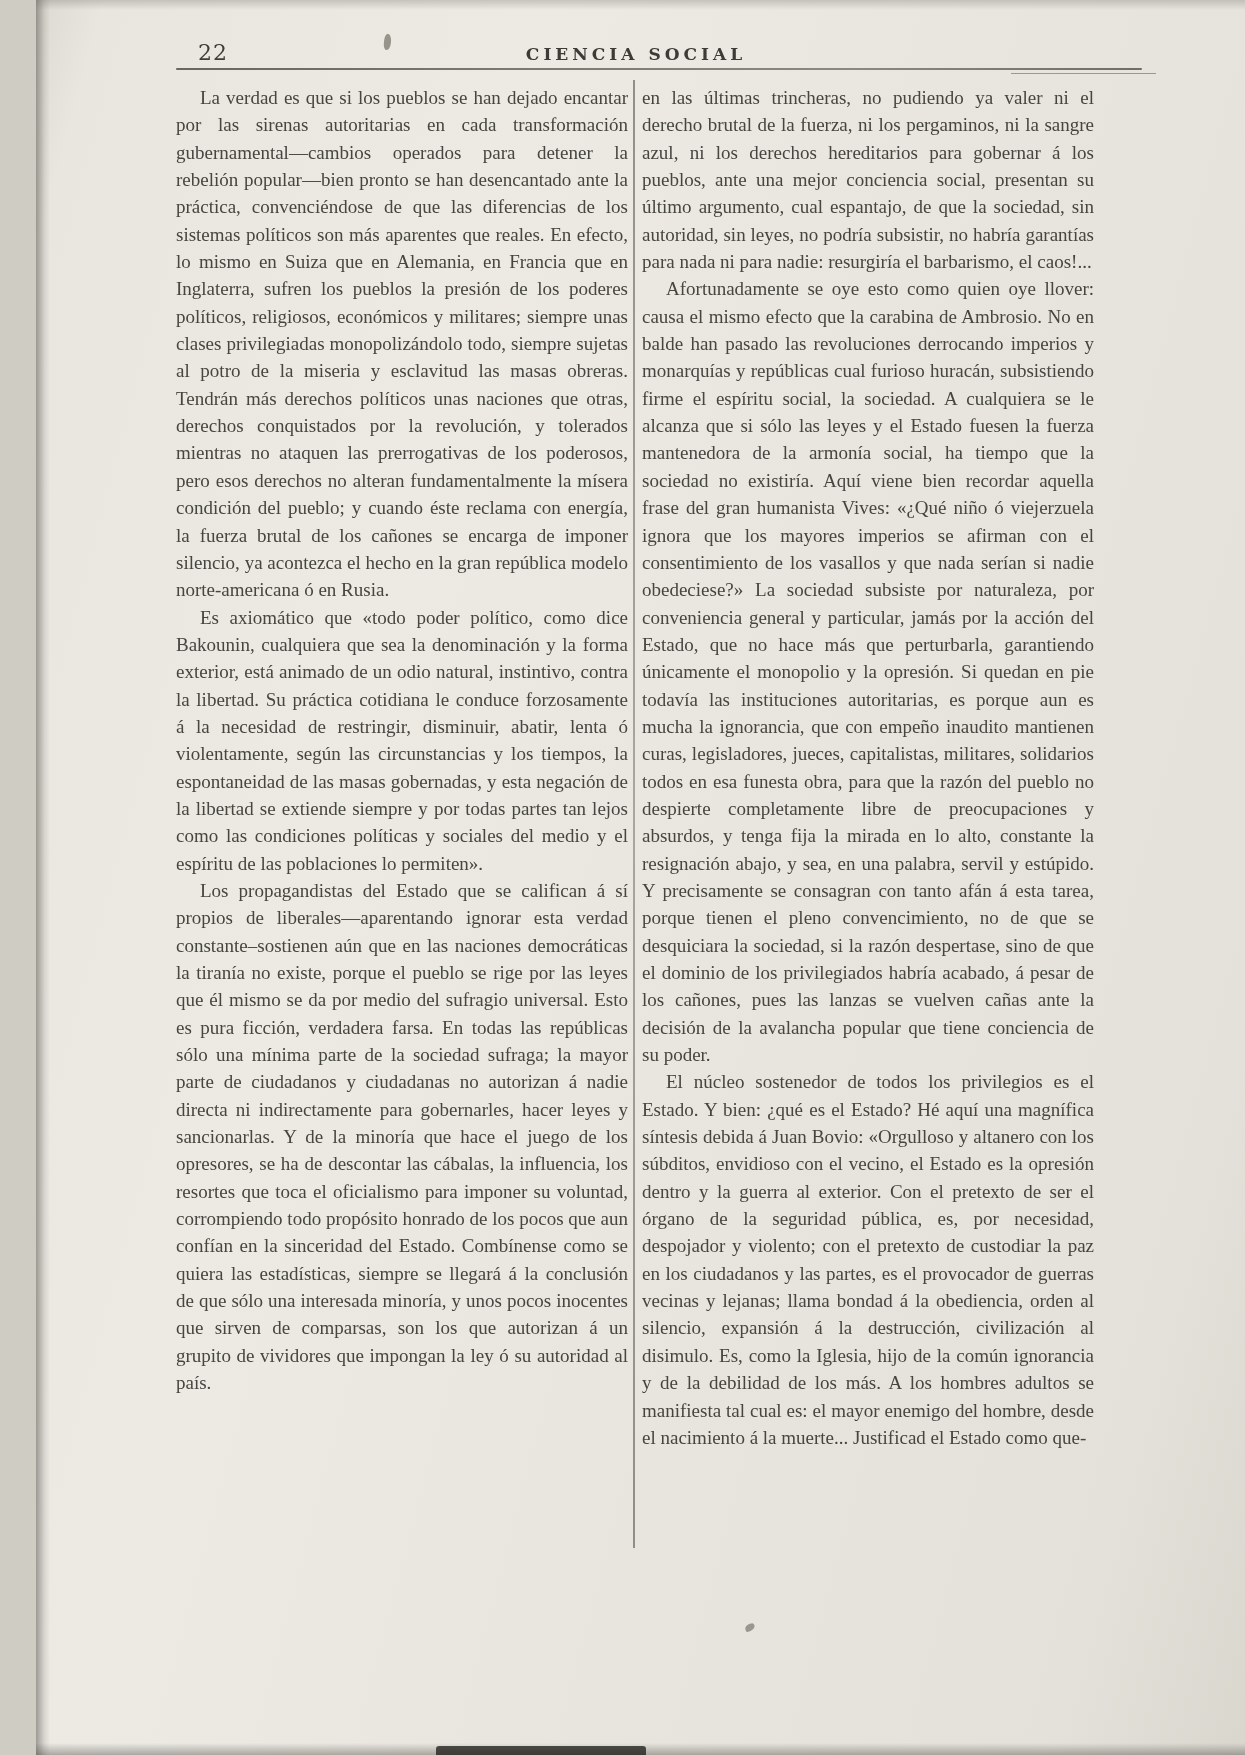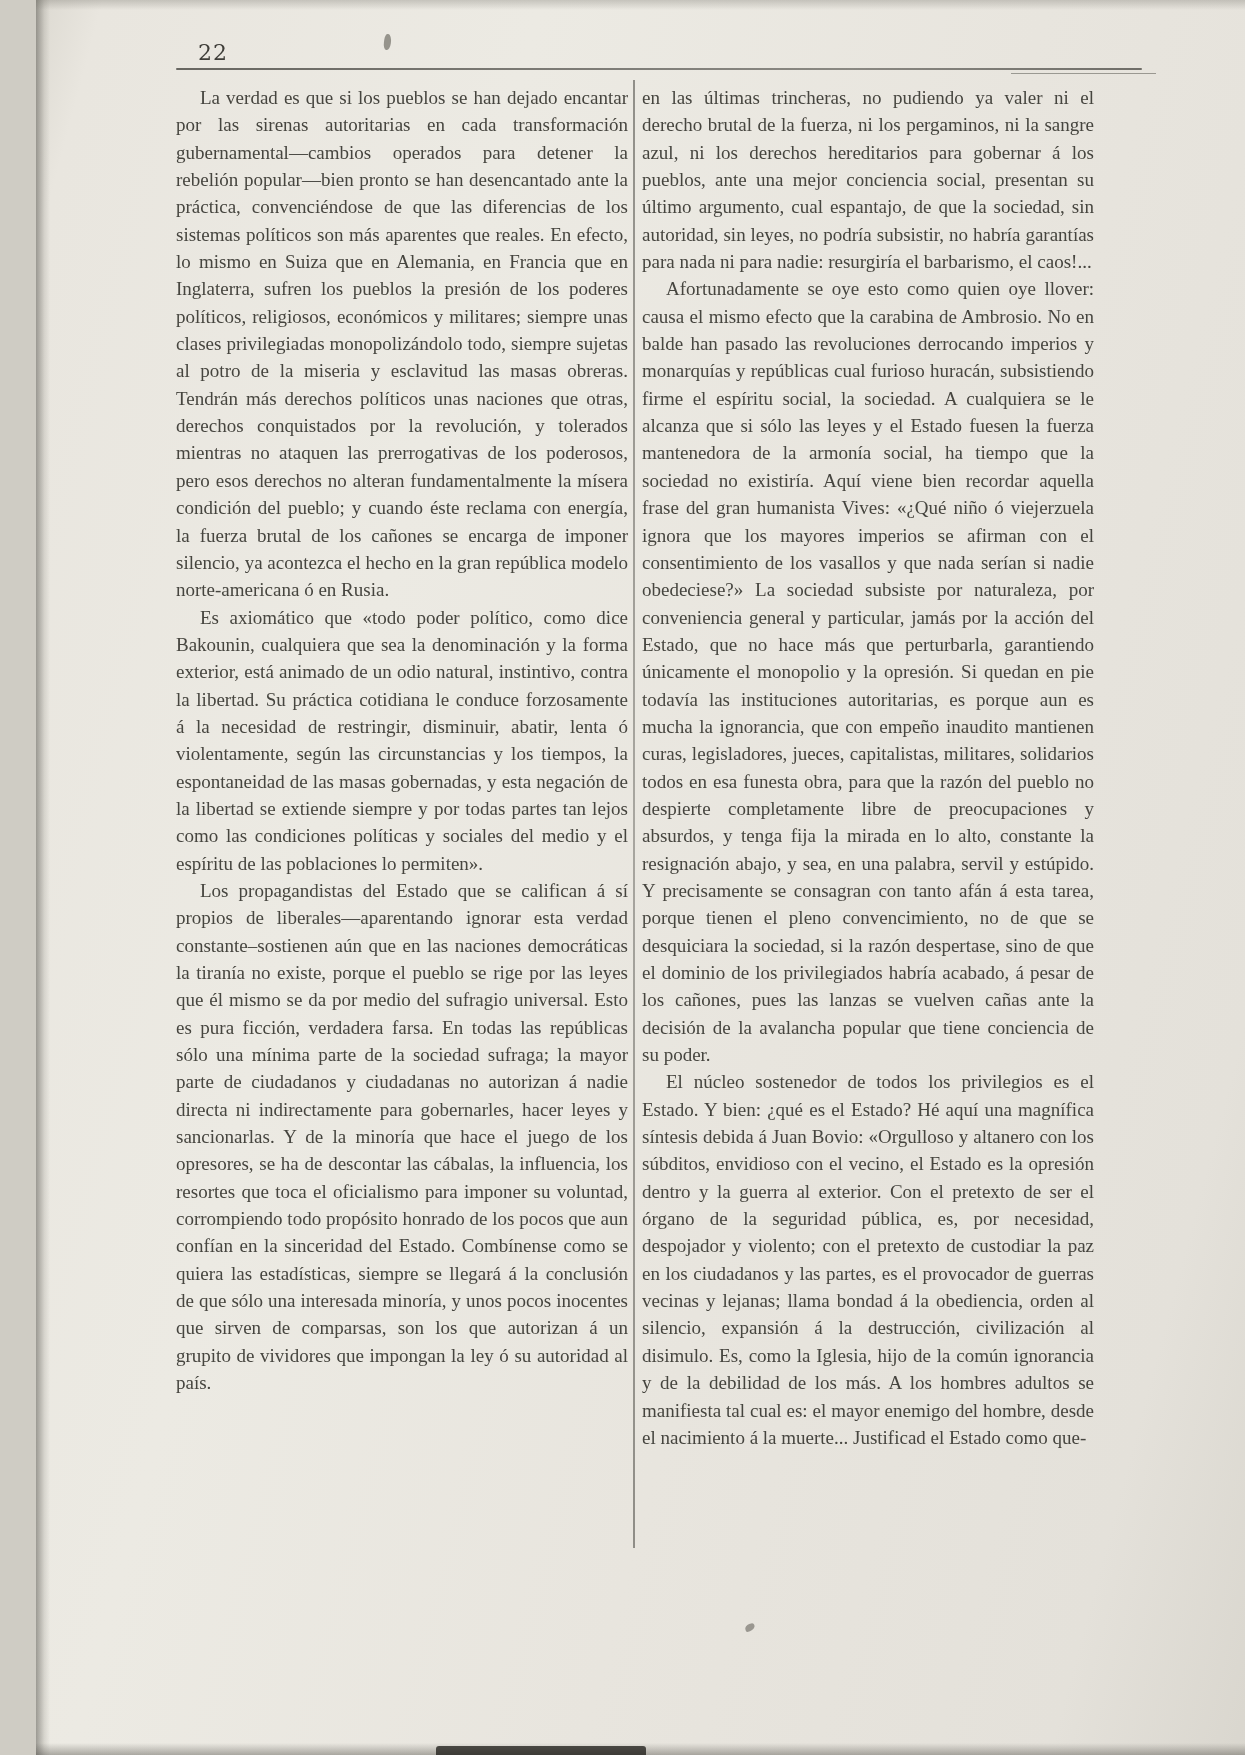--- a/index.html
+++ b/index.html
@@ -93,20 +93,21 @@
 </head>
 <body>
 
 <div class="page">
 
   <div class="edge-left"></div>
   <div class="edge-top"></div>
 
   <div class="header">
     <span class="page-number">22</span>
+    <span class="journal-title">CIENCIA SOCIAL</span>
   </div>
   <div class="speck-a"></div>
   <div class="header-rule"></div>
   <div class="header-rule-2"></div>
 
   <div class="column-divider"></div>
 
   <div class="columns">
     <div class="col col-left">
       <p>La verdad es que si los pueblos se han dejado encantar por las sirenas autoritarias en cada transformación gubernamental—cambios operados para detener la rebelión popular—bien pronto se han desencantado ante la práctica, convenciéndose de que las diferencias de los sistemas políticos son más aparentes que reales. En efecto, lo mismo en Suiza que en Alemania, en Francia que en Inglaterra, sufren los pueblos la presión de los poderes políticos, religiosos, económicos y militares; siempre unas clases privilegiadas monopolizándolo todo, siempre sujetas al potro de la miseria y esclavitud las masas obreras. Tendrán más derechos políticos unas naciones que otras, derechos conquistados por la revolución, y tolerados mientras no ataquen las prerrogativas de los poderosos, pero esos derechos no alteran fundamentalmente la mísera condición del pueblo; y cuando éste reclama con energía, la fuerza brutal de los cañones se encarga de imponer silencio, ya acontezca el hecho en la gran república modelo norte-americana ó en Rusia.</p>

